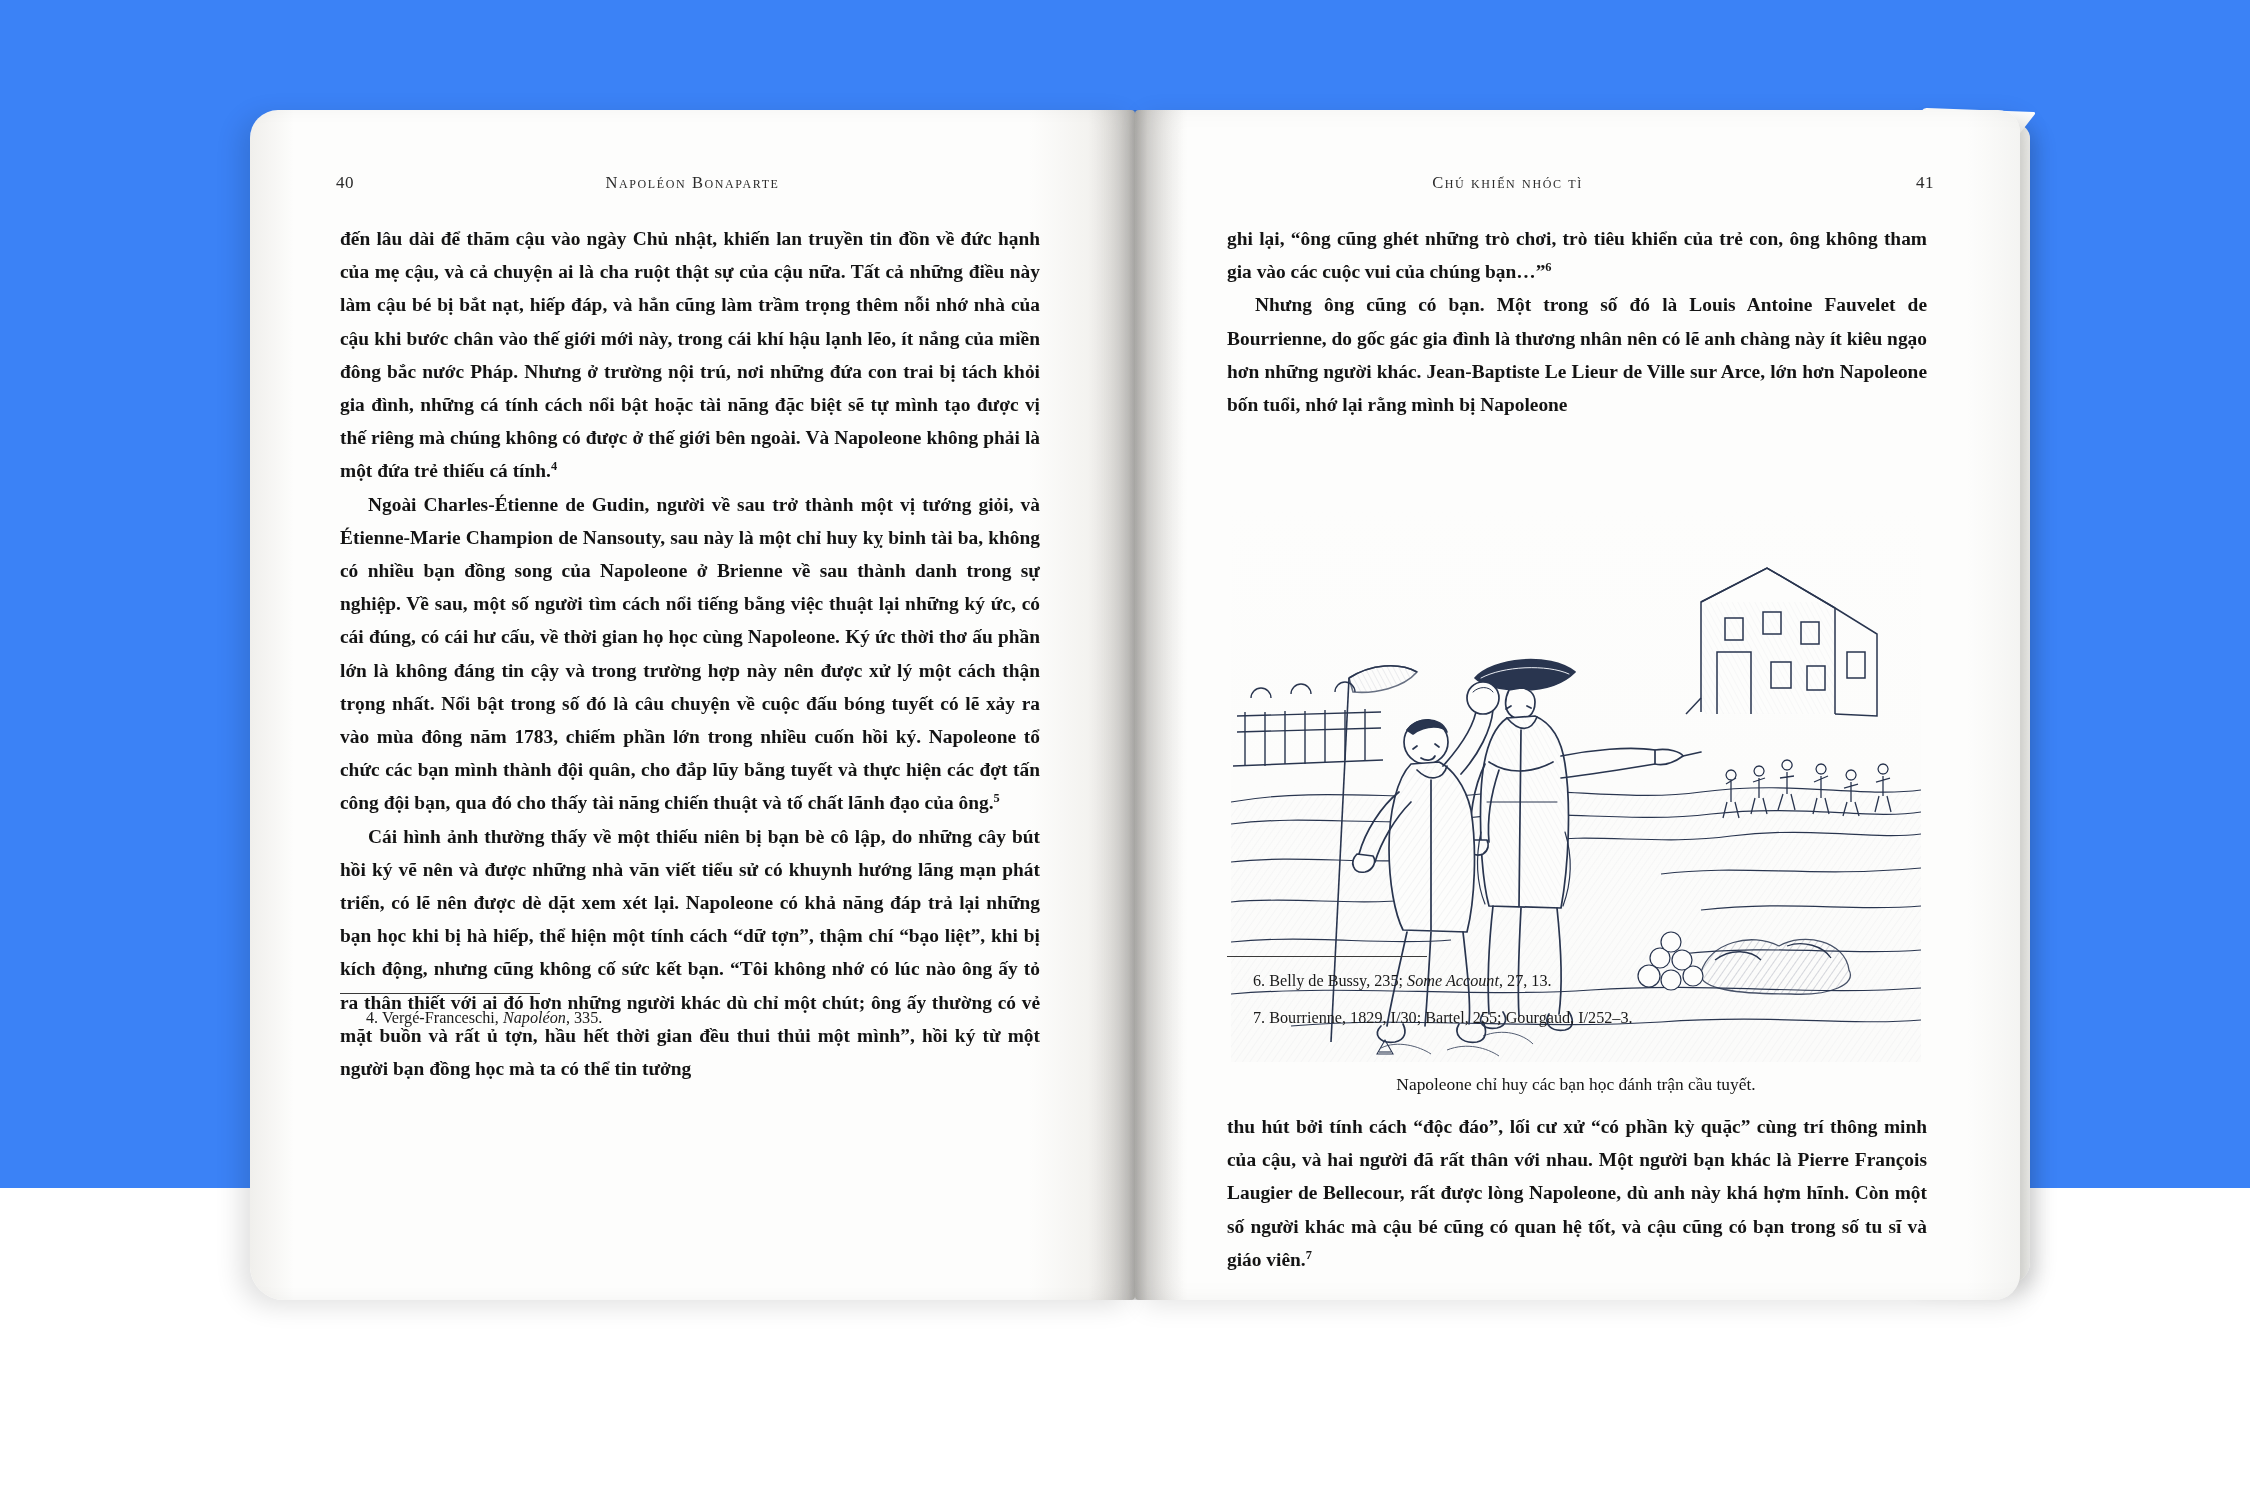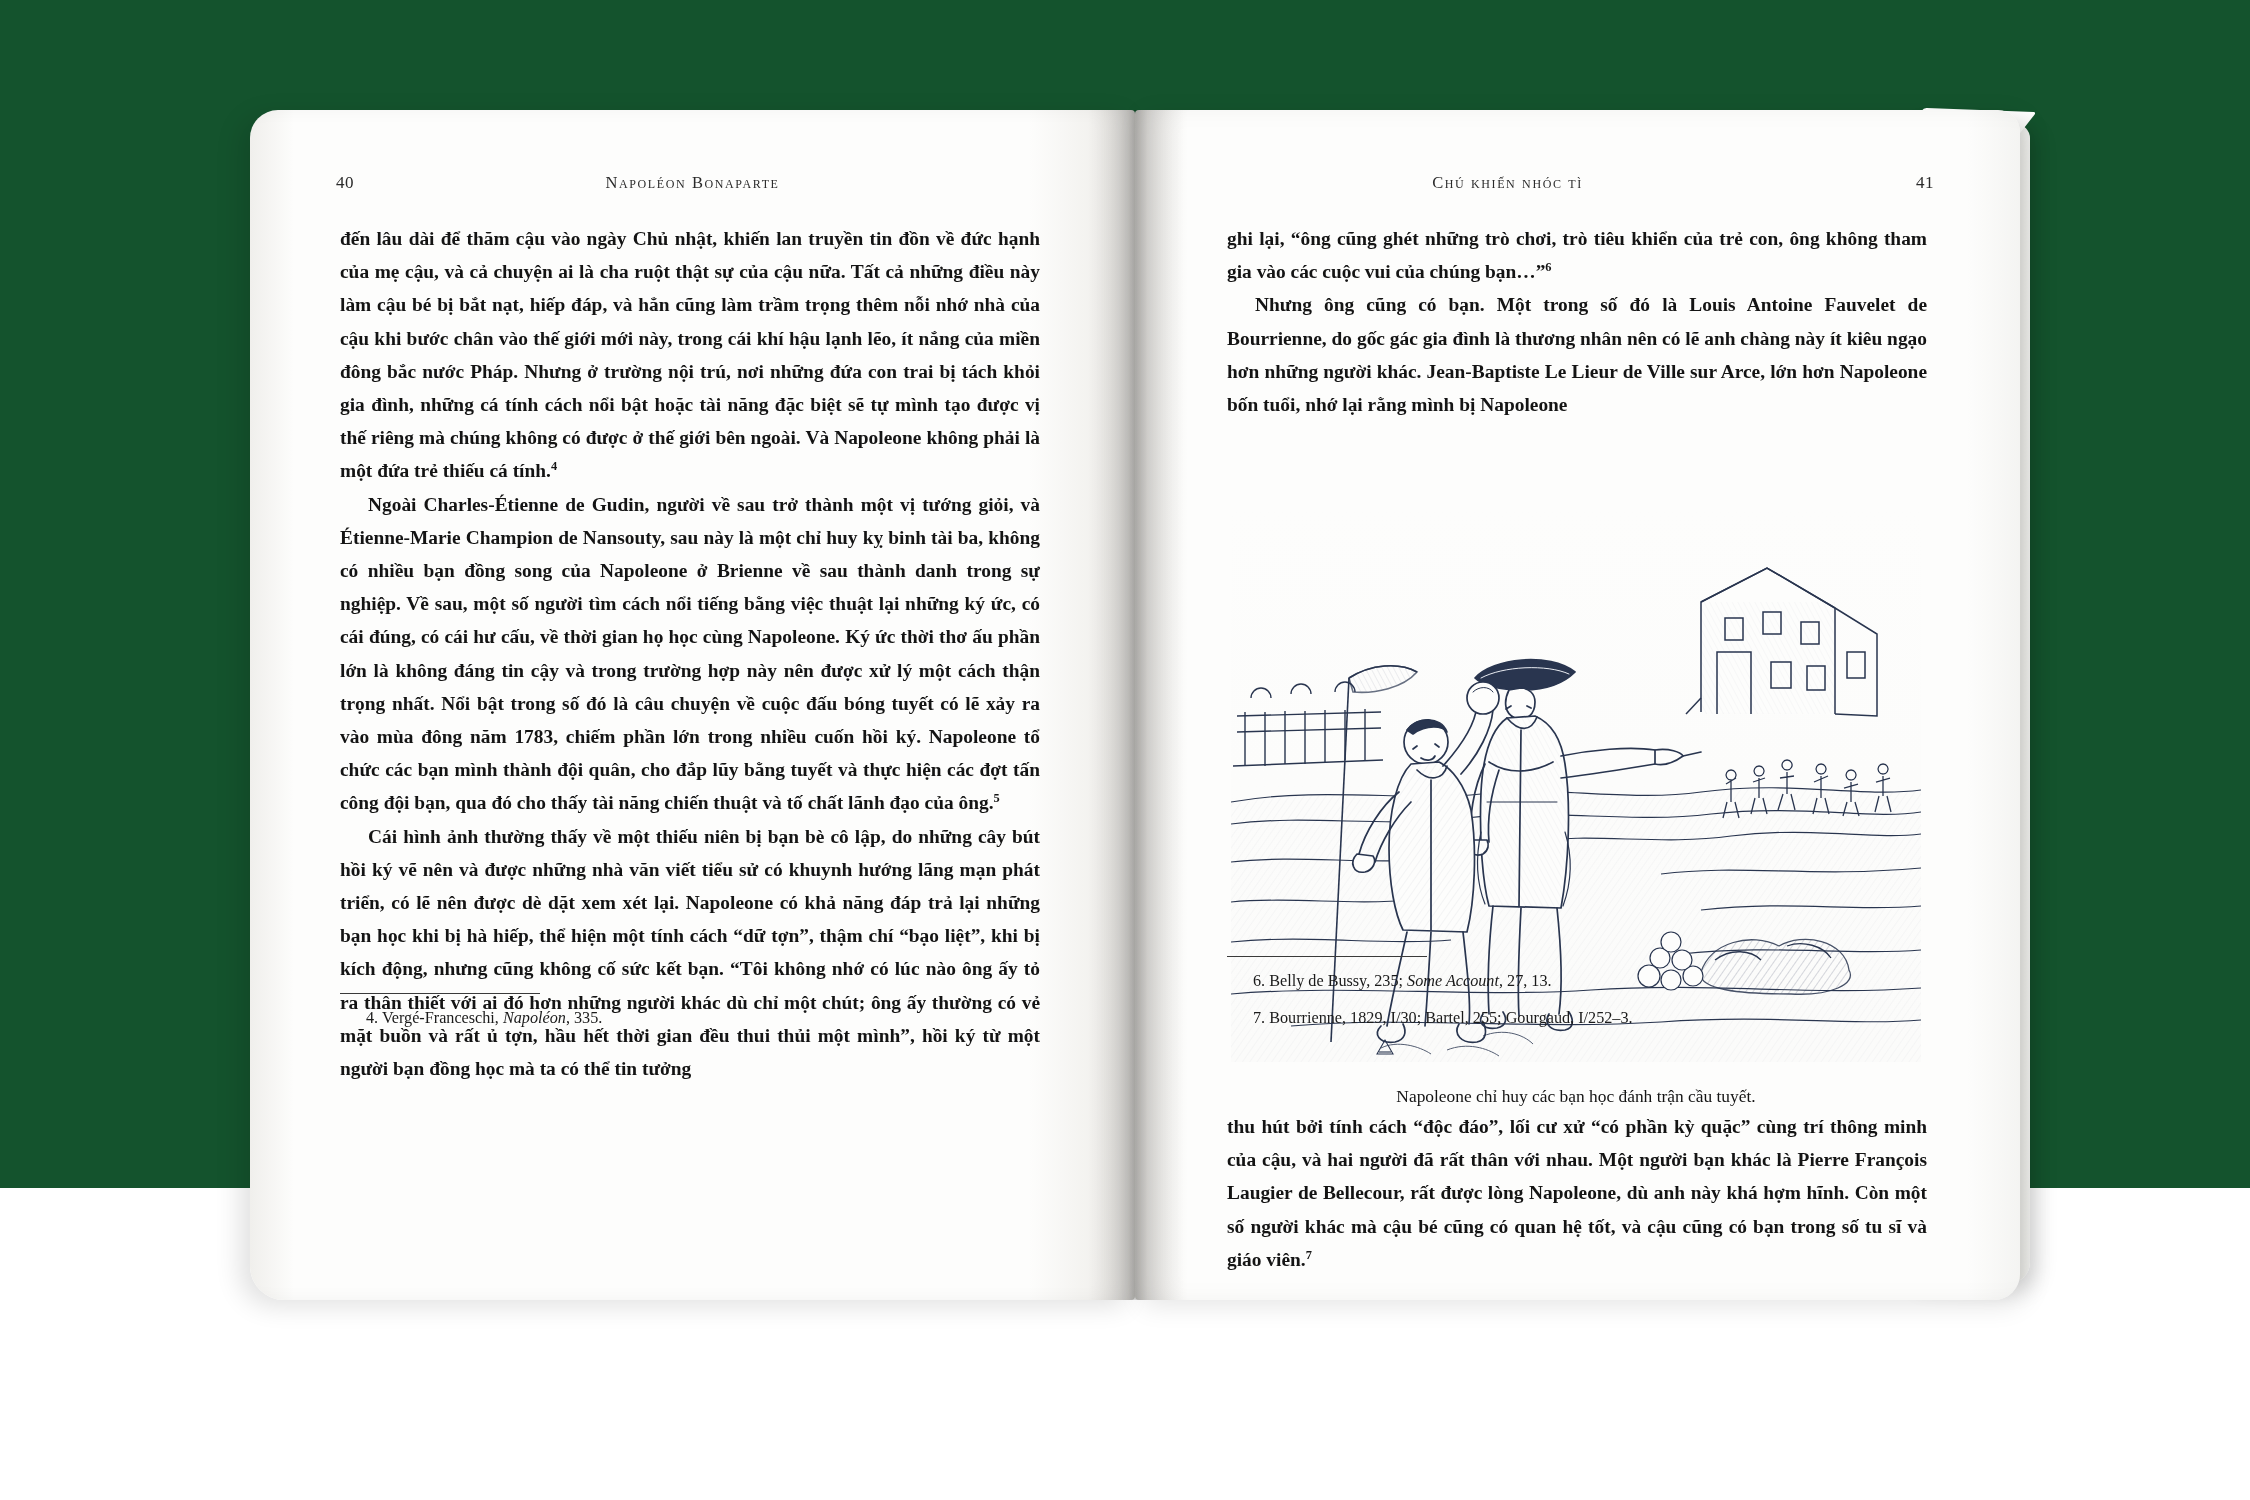--- a/index.html
+++ b/index.html
@@ -8,21 +8,21 @@
     width: 2250px; height: 1500px;
     background: #ffffff;
     font-family: "Liberation Serif", serif;
     overflow: hidden;
   }
 
   #stage {
     position: relative;
     width: 2250px;
     height: 1188px;
-    background: #14532d;
+    background: #3b82f6;
   }
 
   
   .book {
     position: absolute;
     left: 250px;
     top: 110px;
     width: 1770px;
     height: 1210px;
   }
@@ -159,21 +159,21 @@
     left: 96px;
     top: 392px;
     width: 690px;
   }
   .figure .art {
     width: 690px;
     height: 560px;
     display: block;
   }
   .figure .caption {
-    margin-top: 24px;
+    margin-top: 12px;
     text-align: center;
     font-size: 17.4px;
     color: #141414;
   }
 
   .rtext { position: absolute; left: 92px; top: 1000px; width: 700px; }
 </style>
 </head>
 <body>
 

